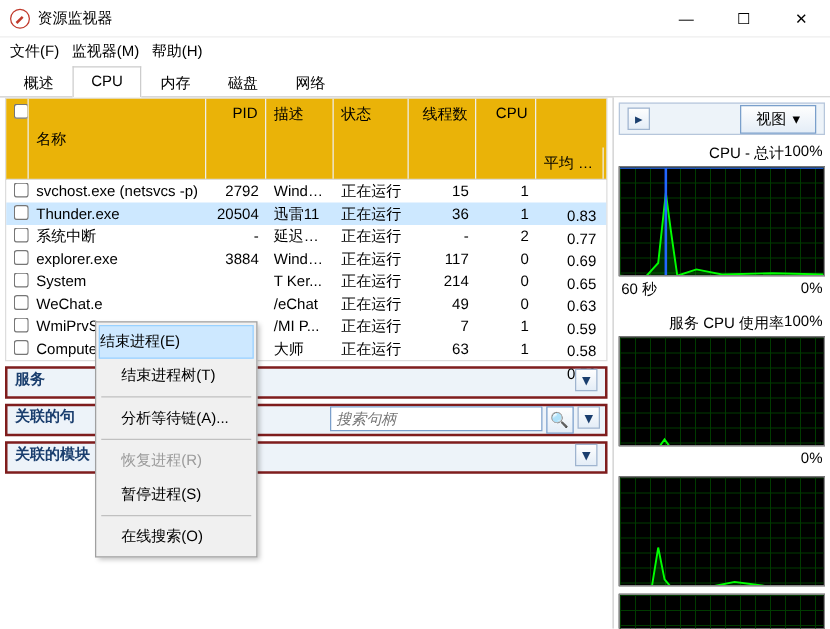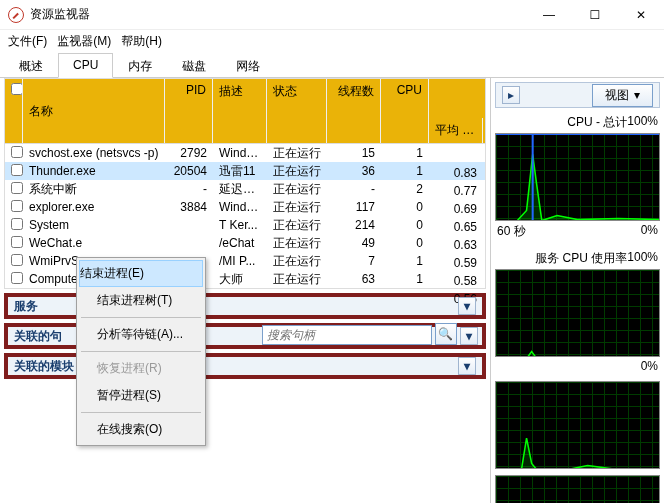--- a/index.html
+++ b/index.html
@@ -38,21 +38,21 @@
 .col-chk { width: 18px; flex-shrink: 0; }
 .col-name { width: 142px; flex-shrink: 0; display: flex; align-items: center; gap: 3px; }
 .col-pid { width: 48px; text-align: right; }
 .col-desc { width: 54px; }
 .col-status { width: 60px; }
 .col-threads { width: 54px; text-align: right; }
 .col-cpu { width: 48px; text-align: right; }
 .col-avg { width: 54px; text-align: right; margin-top: 39px; }
 input[type=checkbox] { width: 12px; height: 12px; }
 
-.collapsed-header { height: 26px; background: #edf3f9; border: 4px solid #7f1d1d; display: flex; align-items: flex-end; padding: 0 6px; margin: 4px; font-weight: bold; color: #1a3e6e; }
+.collapsed-header { height: 26px; background: #edf3f9; border: 2px solid #7f1d1d; display: flex; align-items: flex-start; padding: 0 6px; margin: 4px; font-weight: bold; color: #1a3e6e; }
 .collapsed-header .exp { margin-left: auto; width: 18px; height: 18px; border: 1px solid #9fb4cf; display: flex; align-items: center; justify-content: center; background: linear-gradient(#fefefe,#e4edf7); }
 .search-btn { width: 22px; height: 22px; border: 1px solid #7a9fcb; background: linear-gradient(#fefefe,#e4edf7); display: flex; align-items: center; justify-content: center; color: #1a3e6e; }
 
 .context-menu { position: absolute; left: 76px; top: 179px; width: 130px; background: #f0f0f0; border: 1px solid #a0a0a0; box-shadow: 2px 2px 4px rgba(0,0,0,0.25); z-index: 100; padding: 2px; }
 .context-menu .mi { padding: 5px 18px; white-space: nowrap; }
 .context-menu .mi.hover { background: #cde8ff; border: 1px solid #99d1ff; padding: 4px 0; }
 .context-menu .mi.disabled { color: #9a9a9a; }
 .context-menu .sep { height: 1px; background: #c0c0c0; margin: 3px 2px; }
 
 .rp-header { height: 26px; background: #edf3f9; border: 1px solid #b6c6db; display: flex; align-items: center; padding: 0 6px; gap: 4px; margin-bottom: 4px; }

